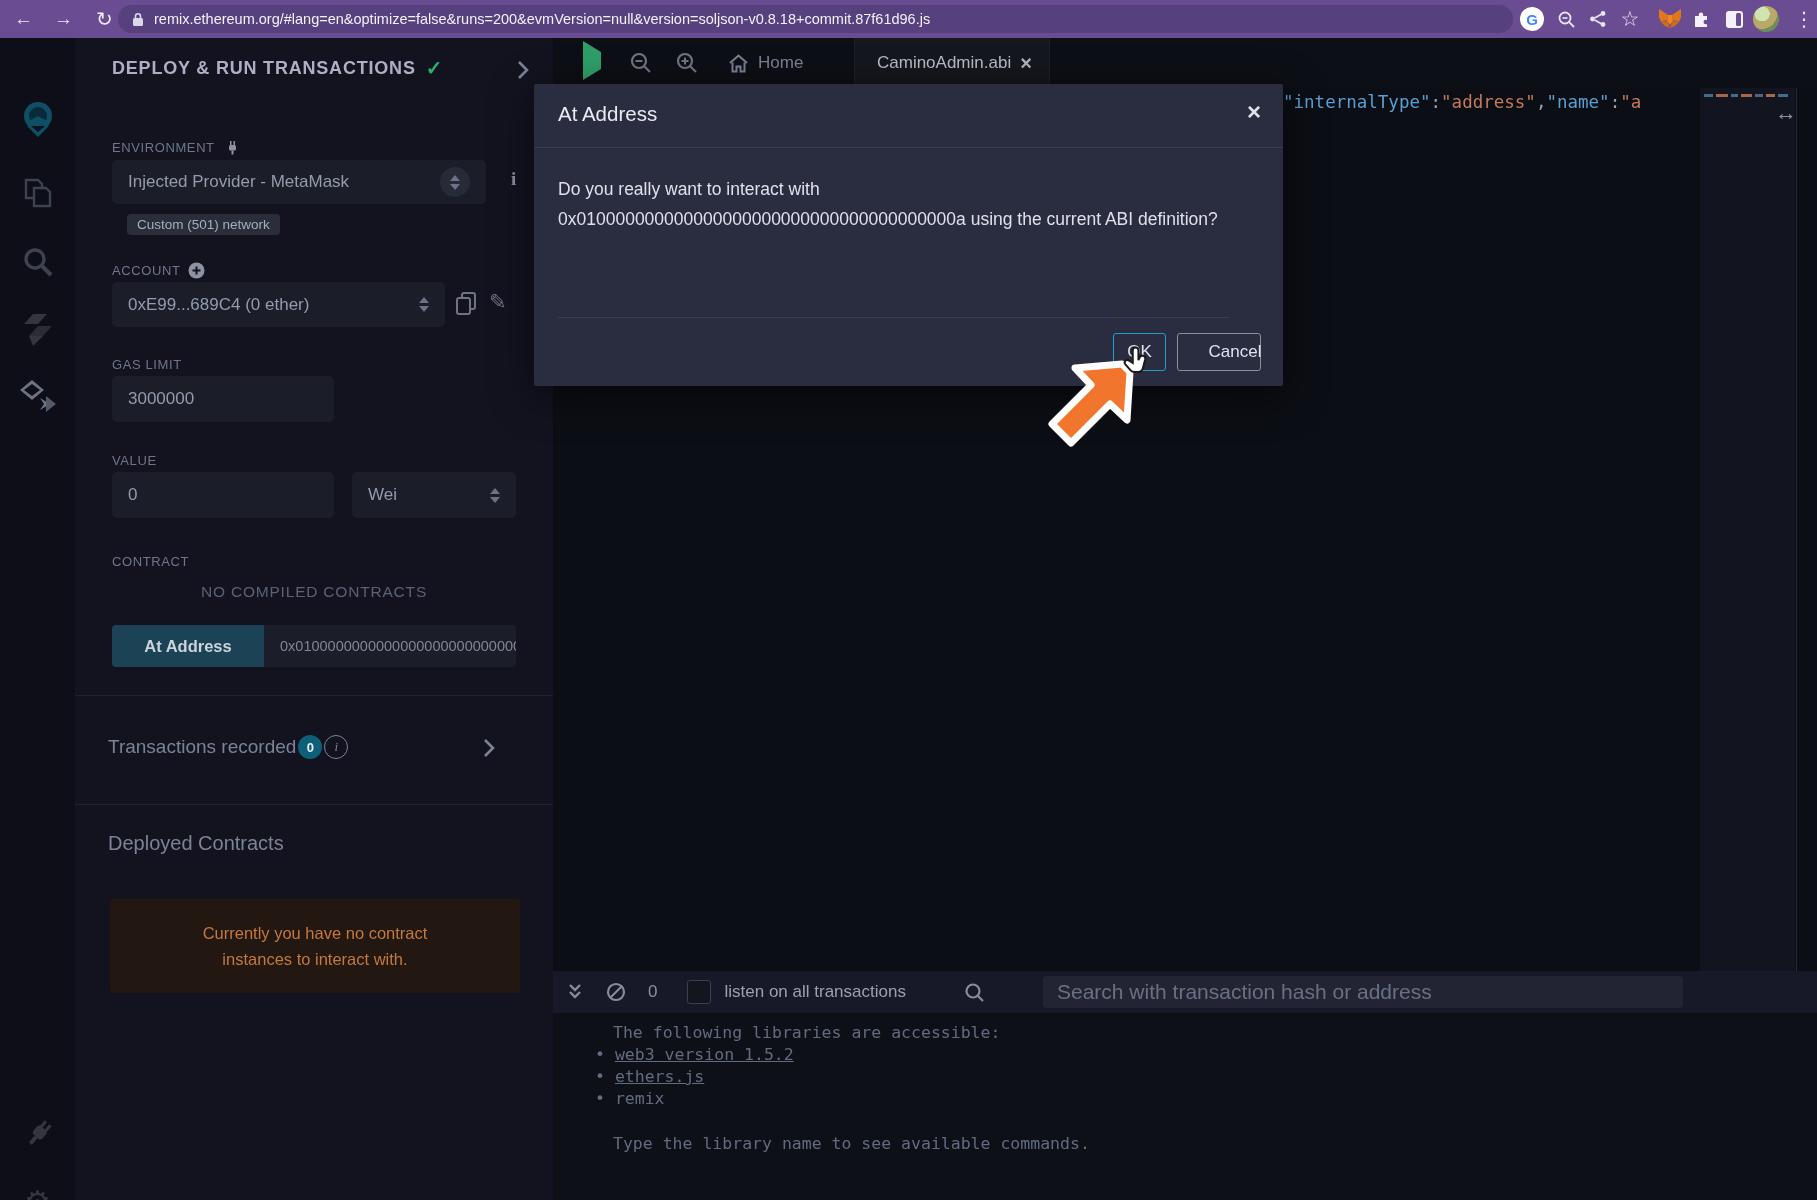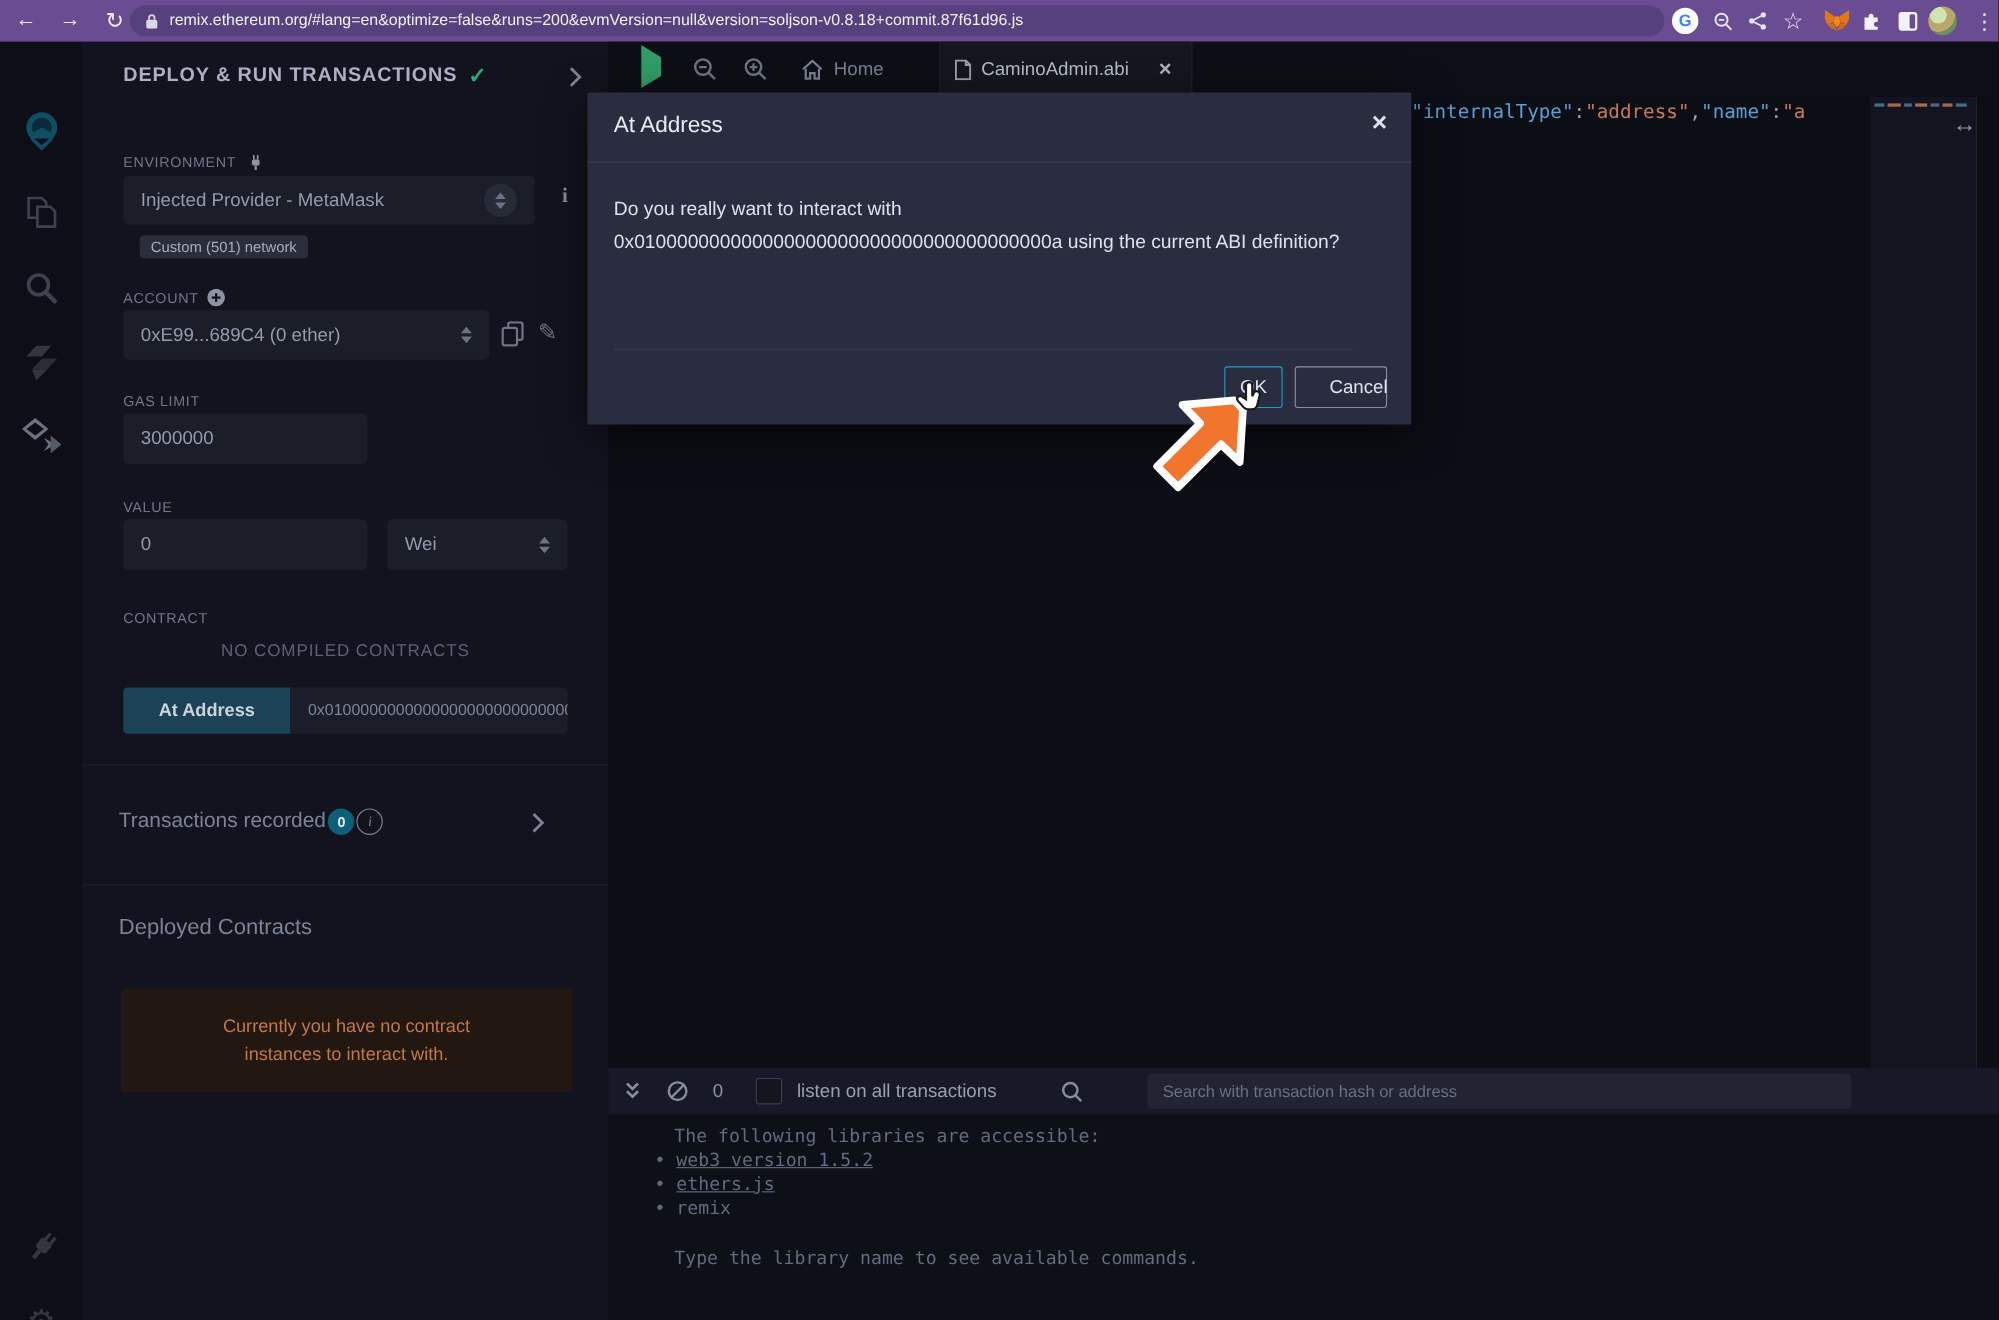--- a/index.html
+++ b/index.html
@@ -52,21 +52,21 @@
   #scrollline{position:absolute;left:1243px;top:0;width:1px;height:883px;background:#262838;}
   #hsync{position:absolute;left:1222px;top:12px;color:#8d93a0;font-size:22px;font-weight:700;}
 
   
   #terminal{position:absolute;left:0;top:933px;width:1264px;height:229px;background:#0e1018;}
   #term-bar{position:absolute;left:0;top:0;width:1264px;height:42px;background:#171929;display:flex;align-items:center;}
   .term-ic{color:#878c9b;display:flex;align-items:center;justify-content:center;}
   #term-count{color:#8a93a3;font-size:17px;}
   #term-check{width:22px;height:22px;background:#14161f;border:1.5px solid #3a3f51;border-radius:3px;}
   #listen-label{color:#9aa1ae;font-size:17px;}
-  #term-search{position:absolute;left:490px;top:5px;width:640px;height:32px;background:#222433;border:none;border-radius:4px;color:#aab0bd;font-size:15px;padding:0 14px;box-sizing:border-box;}
+  #term-search{position:absolute;left:490px;top:5px;width:640px;height:32px;background:#222433;border:none;border-radius:4px;color:#aab0bd;font-size:21px;padding:0 14px;box-sizing:border-box;}
   #term-search::placeholder{color:#697083;}
   .tline{position:absolute;font-family:"DejaVu Sans Mono",monospace;font-size:16.5px;color:#626b7f;white-space:pre;}
   .tlink{text-decoration:underline;}
 
   
   #modal{position:absolute;left:534px;top:84px;width:749px;height:302px;background:#2a2c3f;border-radius:2px;box-shadow:0 10px 40px rgba(0,0,0,.55);z-index:50;}
   #modal-header{position:absolute;left:0;top:0;width:100%;height:64px;border-bottom:1px solid #3a3d50;box-sizing:border-box;}
   #modal-title{position:absolute;left:24px;top:18px;font-size:20.5px;color:#e9ebf3;}
   #modal-close{position:absolute;right:22px;top:14px;color:#dfe2ec;font-size:24px;font-weight:700;cursor:pointer;}
   #modal-body{position:absolute;left:24px;top:64px;width:672px;height:170px;box-sizing:border-box;padding-top:26px;color:#dee1ec;font-size:17.5px;line-height:30px;border-bottom:1px solid #3a3d50;}
@@ -313,21 +313,21 @@
           <line x1="10" y1="6.5" x2="10" y2="13.5" stroke="#6e7482" stroke-width="2"></line>
         </svg>
     </div>
     <div class="tab" style="left:157px;">
       <svg width="21" height="19" viewBox="0 0 21 19">
           <path d="M2 9 L10.5 1.5 L19 9" fill="none" stroke="#7a8194" stroke-width="2"></path>
           <path d="M4.5 8.5 V17.5 H8.5 V12.5 H12.5 V17.5 H16.5 V8.5" fill="none" stroke="#7a8194" stroke-width="2"></path>
         </svg>
       <span>Home</span>
     </div>
-    <div class="tab active" style="left:301px;width:230px;padding-left:13px;">
+    <div class="tab active" style="left:301px;width:196px;padding-left:13px;">
       <svg width="15" height="19" viewBox="0 0 15 19">
           <path d="M1 1 h9 l4 4 v13 h-13 z" fill="none" stroke="#9aa0ac" stroke-width="1.8"></path>
           <path d="M10 1 v4 h4" fill="none" stroke="#9aa0ac" stroke-width="1.8"></path>
         </svg>
       <span>CaminoAdmin.abi</span>
       <span style="margin-left:auto;font-size:20px;font-weight:700;color:#aeb4c0;">×</span>
     </div>
   </div>
 
   <div id="editor">

